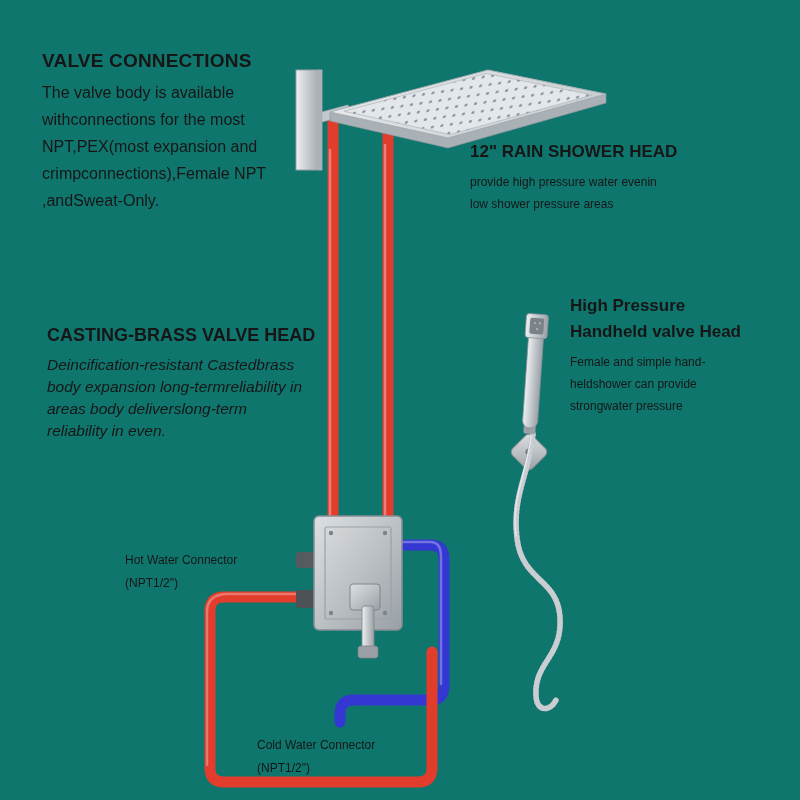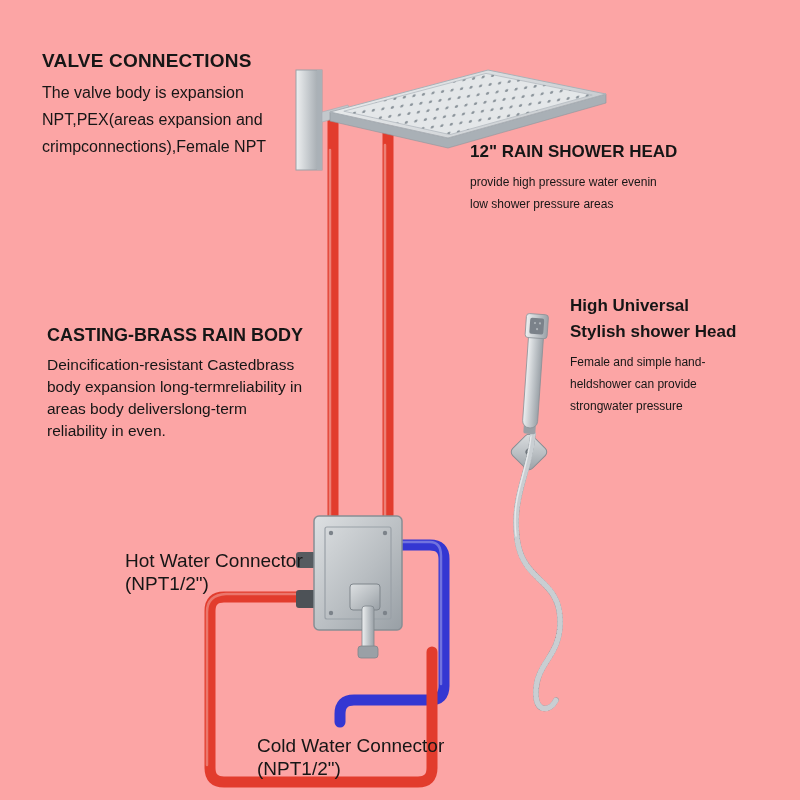--- a/index.html
+++ b/index.html
@@ -1,26 +1,26 @@
 <!DOCTYPE html>
 <html style="--hot: #e23c2d; --cold: #3437d2; --ink: #161616;"><head>
 <meta charset="utf-8">
 <style>
   :root{ --hot:#e23c2d; --cold:#3437d2; --ink:#161616; }
   html,body{margin:0;padding:0;background:#ffffff;}
-  #stage{position:relative;width:800px;height:800px;background:#fca5a5;overflow:hidden;
+  #stage{position:relative;width:800px;height:800px;background:#0f766e;overflow:hidden;
          font-family:"Liberation Sans", sans-serif;color:var(--ink);}
   #art{position:absolute;left:0;top:0;}
   .txt{position:absolute;white-space:nowrap;}
   .h1{font-size:19px;font-weight:bold;letter-spacing:.2px;margin-bottom:7px;}
   .h2{font-size:17px;font-weight:bold;line-height:26px;}
   .body16 div{font-size:16px;line-height:27px;}
   .body15 div{font-size:12px;line-height:22px;}
-  .body155 div{font-size:15.5px;line-height:22px;}
-  .label div{font-size:19px;line-height:23px;}
+  .body155 div{font-size:15.5px;line-height:22px;font-style:italic;}
+  .label div{font-size:12px;line-height:23px;}
   .gap6{height:6px;}
 </style>
 </head>
 <body>
 
 <div id="stage">
 
   <svg id="art" width="800" height="800" viewBox="0 0 800 800">
     <defs>
       <linearGradient id="metalV" x1="0" y1="0" x2="1" y2="0">
@@ -108,48 +108,50 @@
         <circle cx="531" cy="323" r="1.1" fill="#aeb4b9"></circle>
           <circle cx="536" cy="323" r="1.1" fill="#aeb4b9"></circle>
         <circle cx="533.5" cy="329" r="1.1" fill="#aeb4b9"></circle>
       </g>
     </g>
   </svg>
 
   <div class="txt" style="left:42px;top:50px">
     <div class="h1">VALVE CONNECTIONS</div>
     <div class="body16">
-      <div>The valve body is expansion</div>
-      <div>NPT,PEX(areas expansion and</div>
+      <div>The valve body is available</div>
+      <div>withconnections for the most</div>
+      <div>NPT,PEX(most expansion and</div>
       <div>crimpconnections),Female NPT</div>
+      <div>,andSweat-Only.</div>
     </div>
   </div>
 
   <div class="txt" style="left:470px;top:139px">
     <div class="h2">12" RAIN SHOWER HEAD</div>
     <div class="gap6"></div>
     <div class="body15">
       <div>provide high pressure water evenin</div>
       <div>low shower pressure areas</div>
     </div>
   </div>
 
   <div class="txt" style="left:570px;top:293px">
-    <div class="h2">High Universal</div>
-    <div class="h2">Stylish shower Head</div>
+    <div class="h2">High Pressure</div>
+    <div class="h2">Handheld valve Head</div>
     <div class="gap6"></div>
     <div class="body15">
       <div>Female and simple hand-</div>
       <div>heldshower can provide</div>
       <div>strongwater pressure</div>
     </div>
   </div>
 
   <div class="txt" style="left:47px;top:322px">
-    <div class="h2" style="font-size:18px">CASTING-BRASS RAIN BODY</div>
+    <div class="h2" style="font-size:18px">CASTING-BRASS VALVE HEAD</div>
     <div class="gap6"></div>
     <div class="body155">
       <div>Deincification-resistant Castedbrass</div>
       <div>body expansion long-termreliability in</div>
       <div>areas body deliverslong-term</div>
       <div>reliability in even.</div>
     </div>
   </div>
 
   <div class="txt label" style="left:125px;top:549px">

